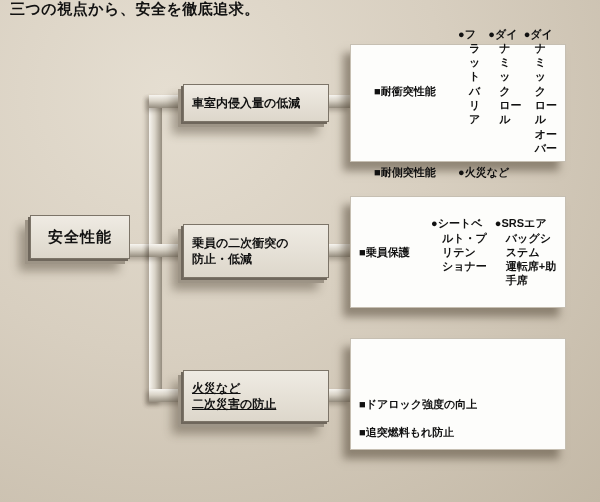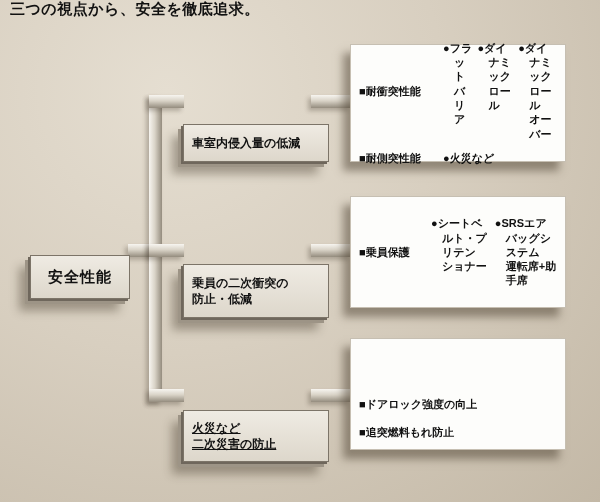--- a/index.html
+++ b/index.html
@@ -18,34 +18,34 @@
     box-shadow:-3px 3px 4px rgba(70,60,45,.3);}
   .vbar{position:absolute;width:13px;z-index:1;
     background:linear-gradient(90deg,#f7f5f0 0%,#d9d3c7 45%,#948c7e 100%);
     box-shadow:-3px 3px 4px rgba(70,60,45,.3);}
   
   .slab{
     position:absolute;z-index:2;color:#111;font-weight:bold;
     background:linear-gradient(180deg,#efebe3 0%,#ddd7cb 100%);
     border:1px solid #7c7468;
     box-shadow:-2px 2px 0 #6f675c,-5px 5px 0 #9d9486,-11px 12px 9px rgba(60,50,35,.38);
-    display:flex;align-items:center;margin-top:40px;
+    display:flex;align-items:center;
   }
   .slab.root{justify-content:center;font-size:15px;letter-spacing:1px;}
   .slab.mid{font-size:12px;padding:0 8px;line-height:1.35;white-space:pre-line;}
   
   .detail{
     position:absolute;z-index:2;background:#fdfdfb;border:1px solid #c6bfb2;
     box-shadow:-7px 9px 8px rgba(75,63,48,.5);
     padding:10px 8px;box-sizing:border-box;color:#111;font-weight:bold;font-size:11px;
     display:flex;flex-direction:column;justify-content:center;gap:10px;
   }
   .drow{display:flex;align-items:center;}
   .dheading{flex-shrink:0;line-height:1.3;}
-  .d1 .dheading{width:84px;}
+  .d1 .dheading{width:84px;margin-left:15px;}
   .d2 .dheading{width:72px;}
   .ditems{flex:1;display:flex;gap:2px;}
   .ditem{white-space:pre-line;padding-left:1em;text-indent:-1em;line-height:1.3;}
   .d3{gap:13px;}
   .d3 .dheading{width:auto;}
 </style>
 </head>
 <body>
 
 <div class="canvas">

